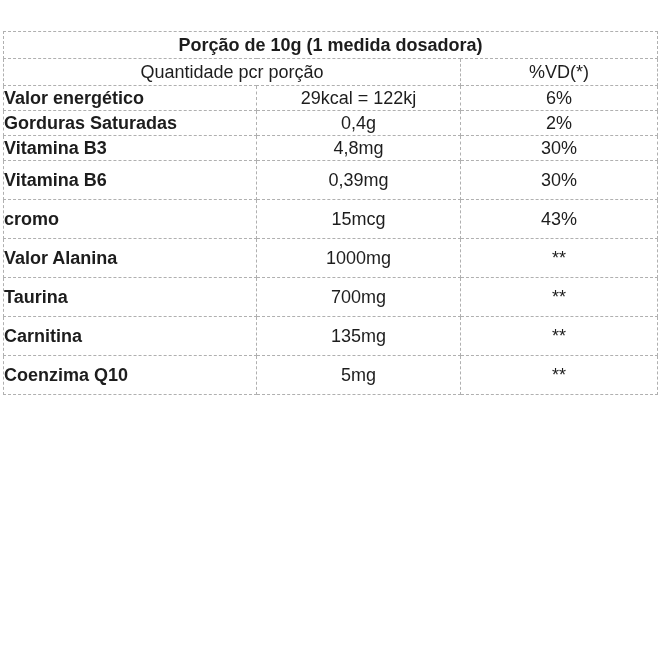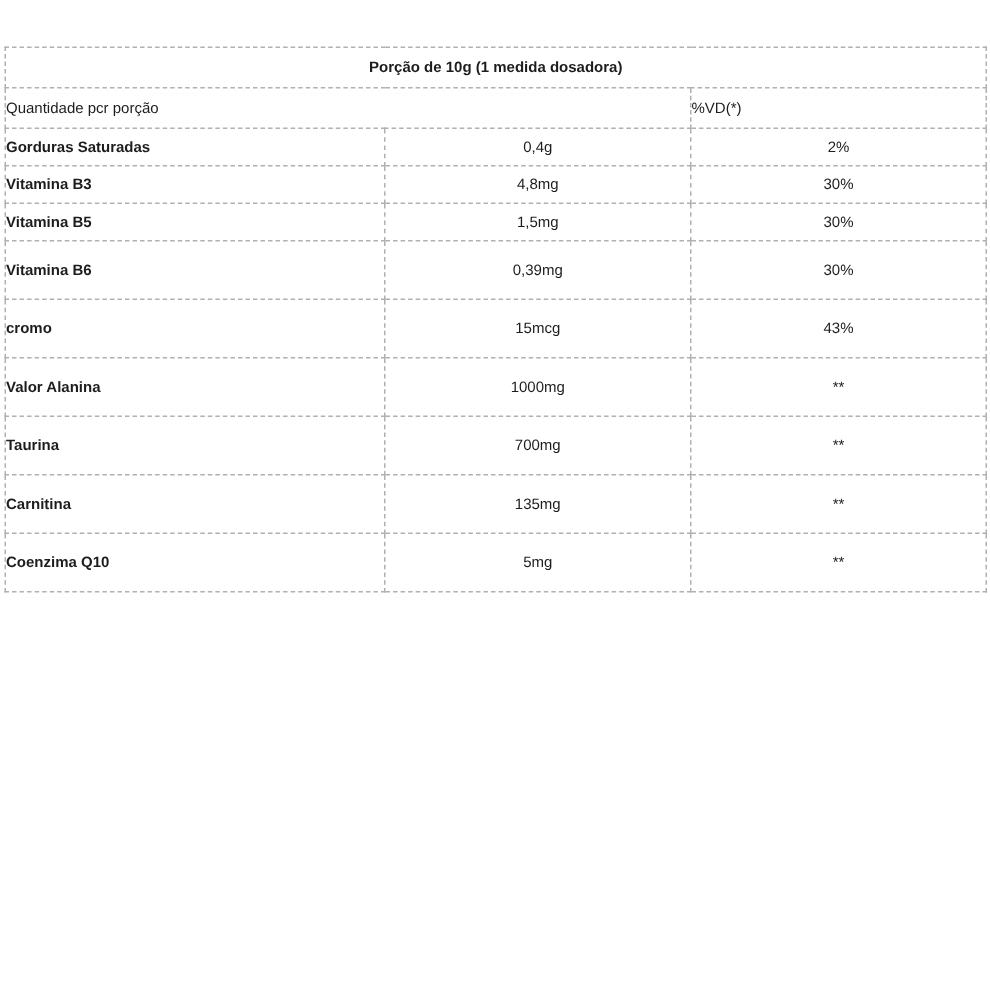--- a/index.html
+++ b/index.html
@@ -14,37 +14,38 @@
     font-family: "Liberation Sans", "DejaVu Sans", sans-serif;
     color: var(--text, #1d1d1d);
   }
   table.nutrition-table {
     position: absolute;
     left: 3px;
     top: 31px;
     width: 654px;
     border-collapse: collapse;
     table-layout: fixed;
-    font-size: 10px;
+    font-size: 18px;
     color: var(--text, #1d1d1d);
   }
   table.nutrition-table td {
     border: 1px dashed var(--border, #b0b0b0);
     vertical-align: middle;
     padding: 0;
     overflow: hidden;
     white-space: nowrap;
   }
   tr.title-row { height: 27px; }
   tr.header-row { height: 27px; }
   td.title-cell {
     font-weight: bold;
     text-align: center;
   }
   td.qty-head, td.dv-head {
+    text-align: center;
     font-weight: normal;
     margin-top: 23px;
   }
   td.name-cell {
     font-weight: bold;
     text-align: left;
     padding-left: 6px;
   }
   td.qty-cell, td.dv-cell {
     text-align: center;
@@ -65,32 +66,32 @@
   <tbody>
     <tr class="title-row">
       <td class="title-cell" colspan="3">Porção de 10g (1 medida dosadora)</td>
     </tr>
     <tr class="header-row">
       <td class="qty-head" colspan="2">Quantidade pcr porção</td>
       <td class="dv-head">%VD(*)</td>
     </tr>
 
     <tr class="data-row">
+      <td class="name-cell">Valor energético</td>
+      <td class="qty-cell">29kcal = 122kj</td>
+      <td class="dv-cell">6%</td>
+    </tr>
+    <tr class="data-row">
       <td class="name-cell">Gorduras Saturadas</td>
       <td class="qty-cell">0,4g</td>
       <td class="dv-cell">2%</td>
     </tr>
     <tr class="data-row">
       <td class="name-cell">Vitamina B3</td>
       <td class="qty-cell">4,8mg</td>
-      <td class="dv-cell">30%</td>
-    </tr>
-    <tr class="data-row">
-      <td class="name-cell">Vitamina B5</td>
-      <td class="qty-cell">1,5mg</td>
       <td class="dv-cell">30%</td>
     </tr>
     <tr class="data-row tall">
       <td class="name-cell">Vitamina B6</td>
       <td class="qty-cell">0,39mg</td>
       <td class="dv-cell">30%</td>
     </tr>
     <tr class="data-row tall">
       <td class="name-cell">cromo</td>
       <td class="qty-cell">15mcg</td>

